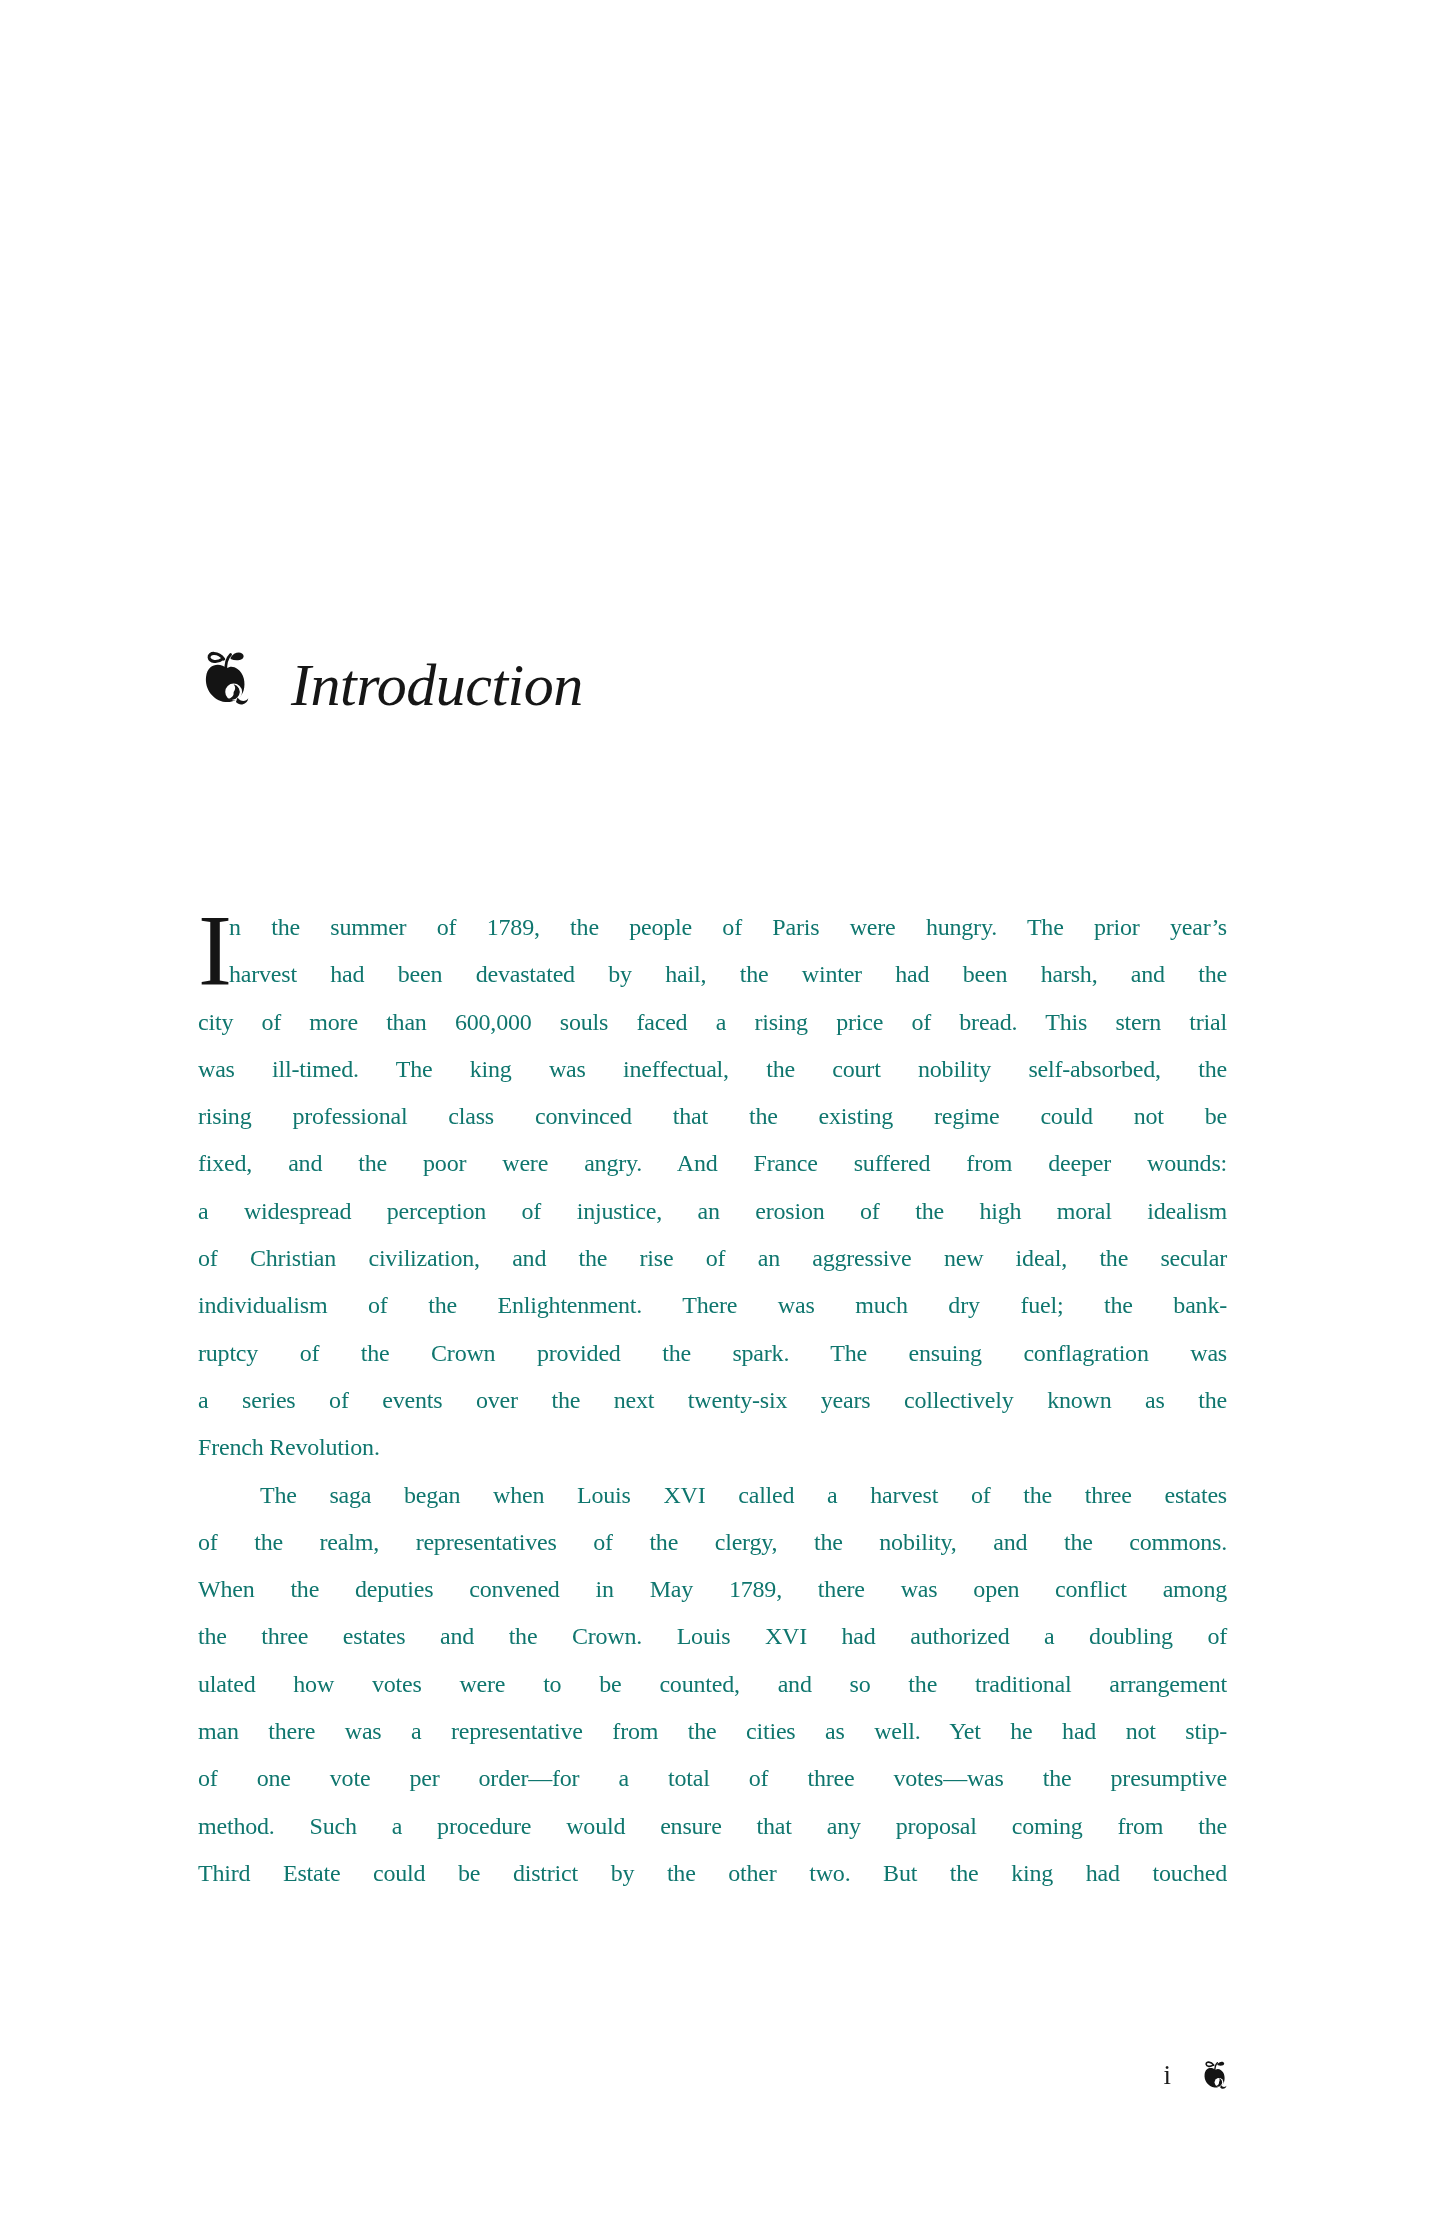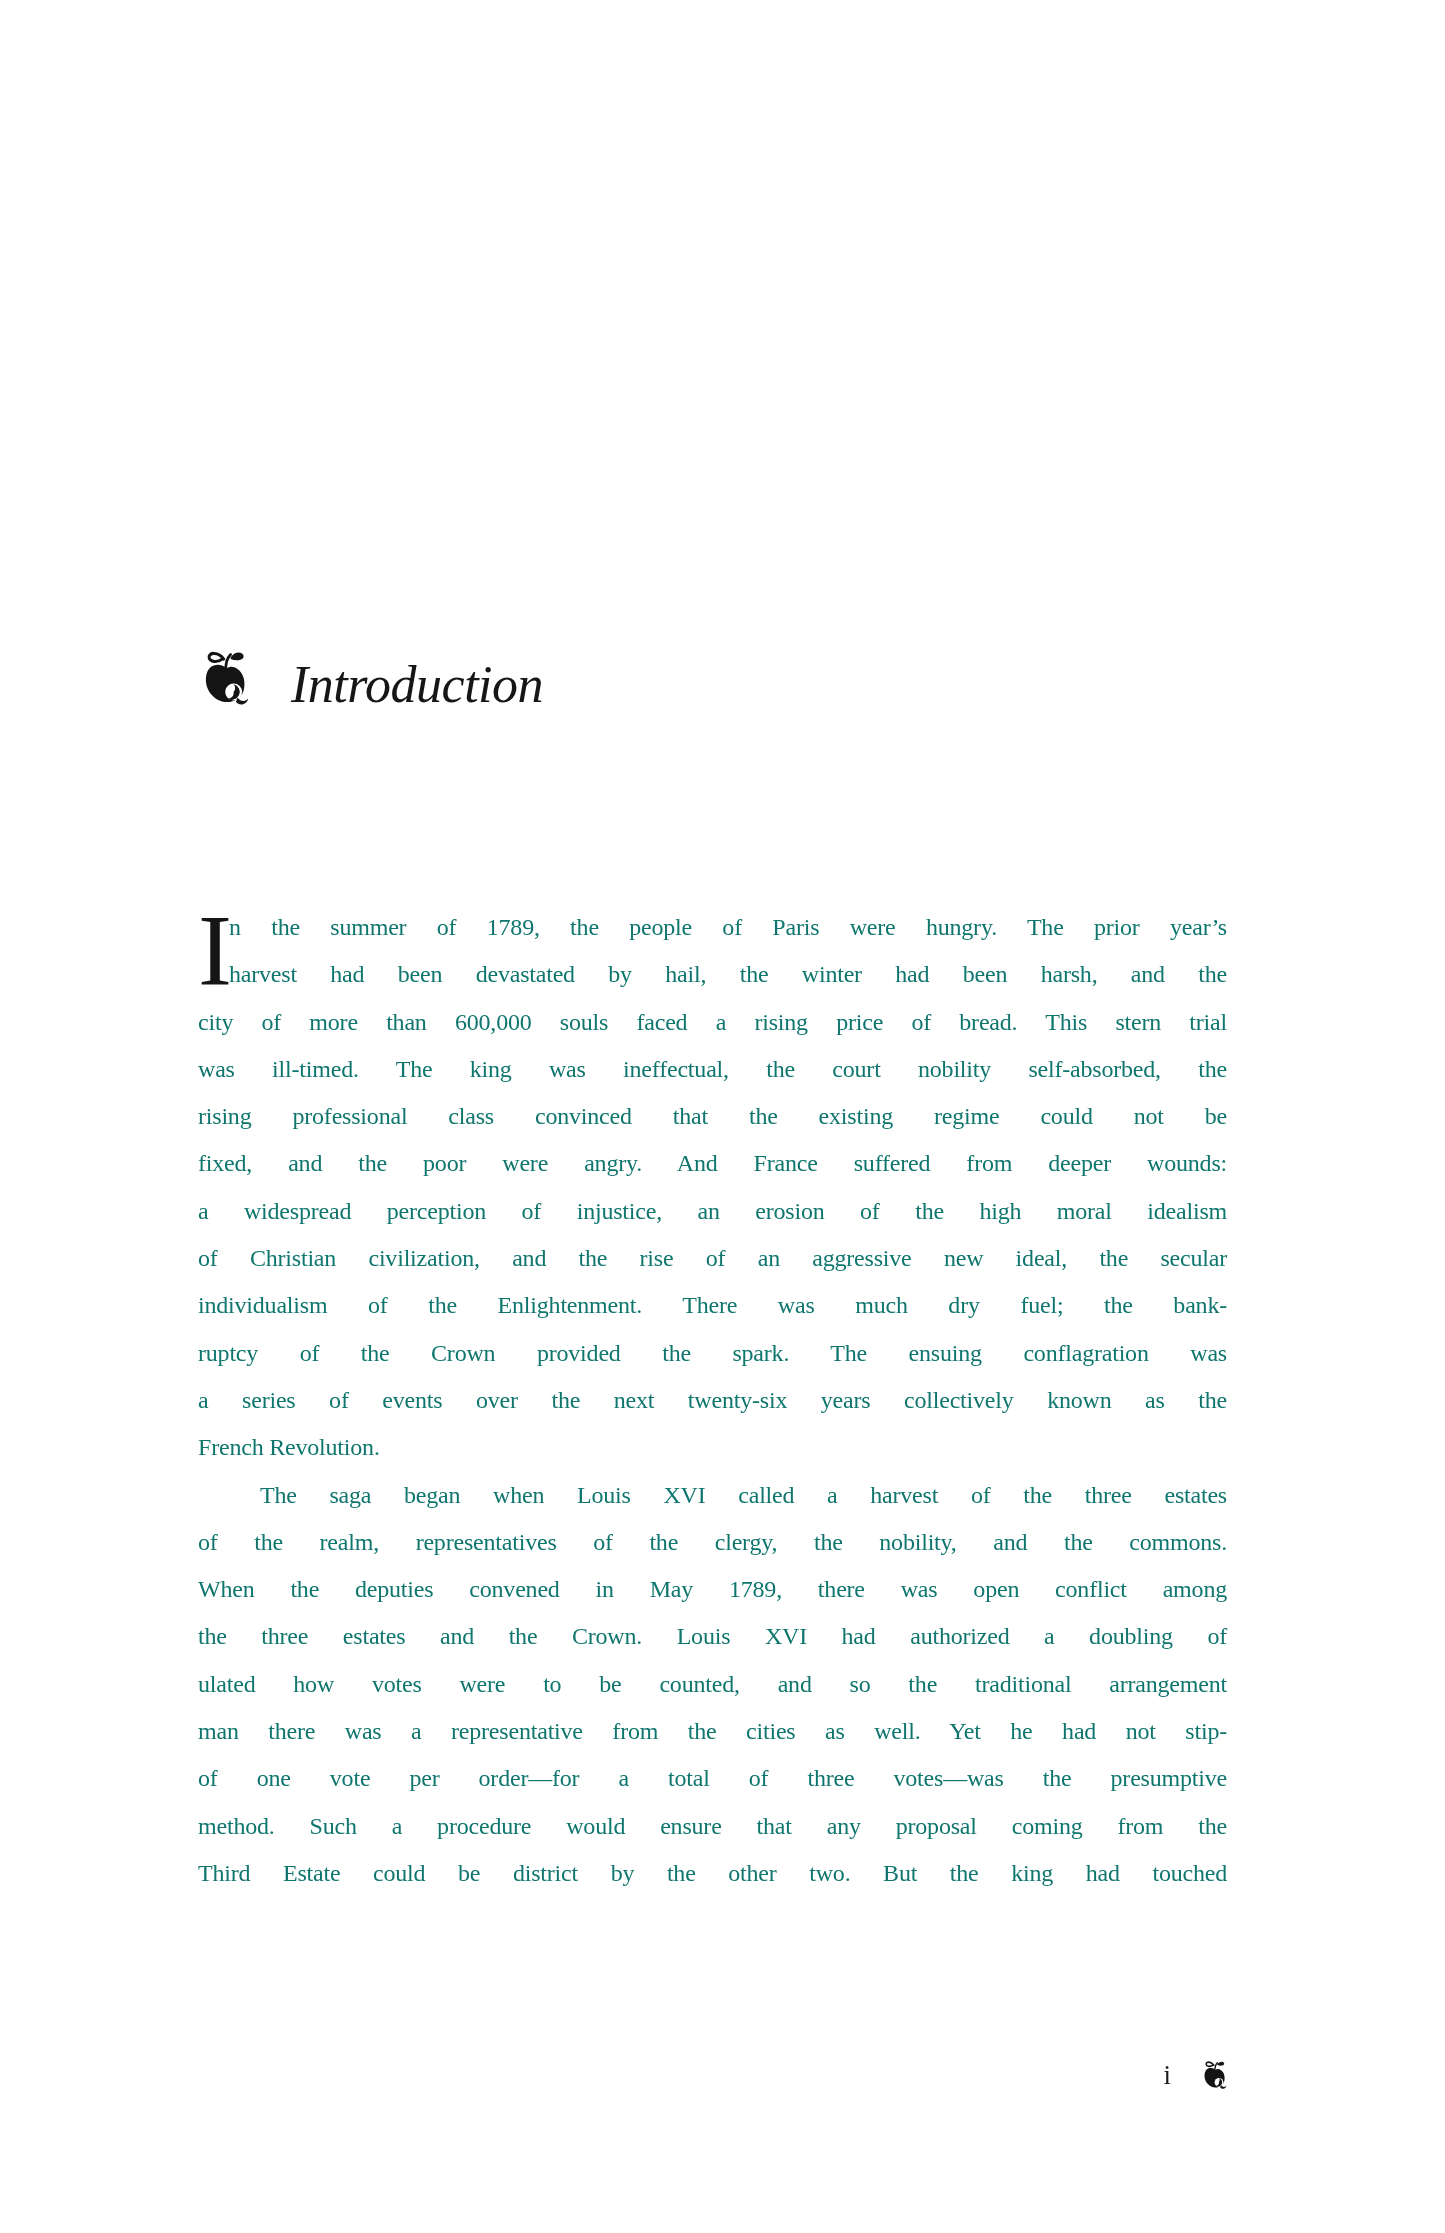--- a/index.html
+++ b/index.html
@@ -11,21 +11,21 @@
     position: relative;
     overflow: hidden;
   }
   .page { position: absolute; inset: 0; background: #ffffff; }
 
   
   .heading { position: absolute; left: 203px; top: 647px; height: 64px; }
   .heading .ornament { position: absolute; left: 0; top: 0; width: 46px; height: 64px; }
   .chapter-title {
     position: absolute; left: 88px; top: 6px;
-    font-style: italic; font-size: 52px; line-height: 64px;
+    font-style: italic; font-size: 60px; line-height: 64px;
     letter-spacing: -0.5px; white-space: nowrap; color: #161616;
   }
 
   
   .body-text {
     position: absolute; left: 198px; top: 904px; width: 1029px;
   }
   .line {
     font-size: 24px; line-height: 47.3px; height: 47.3px;
     letter-spacing: -0.2px;

